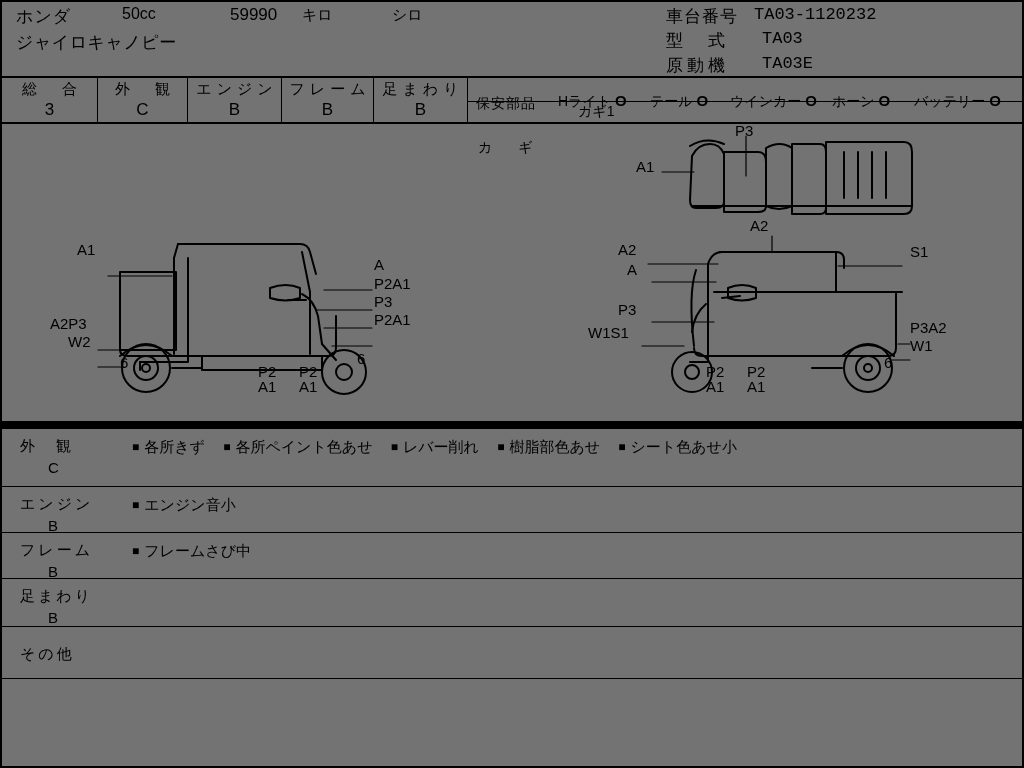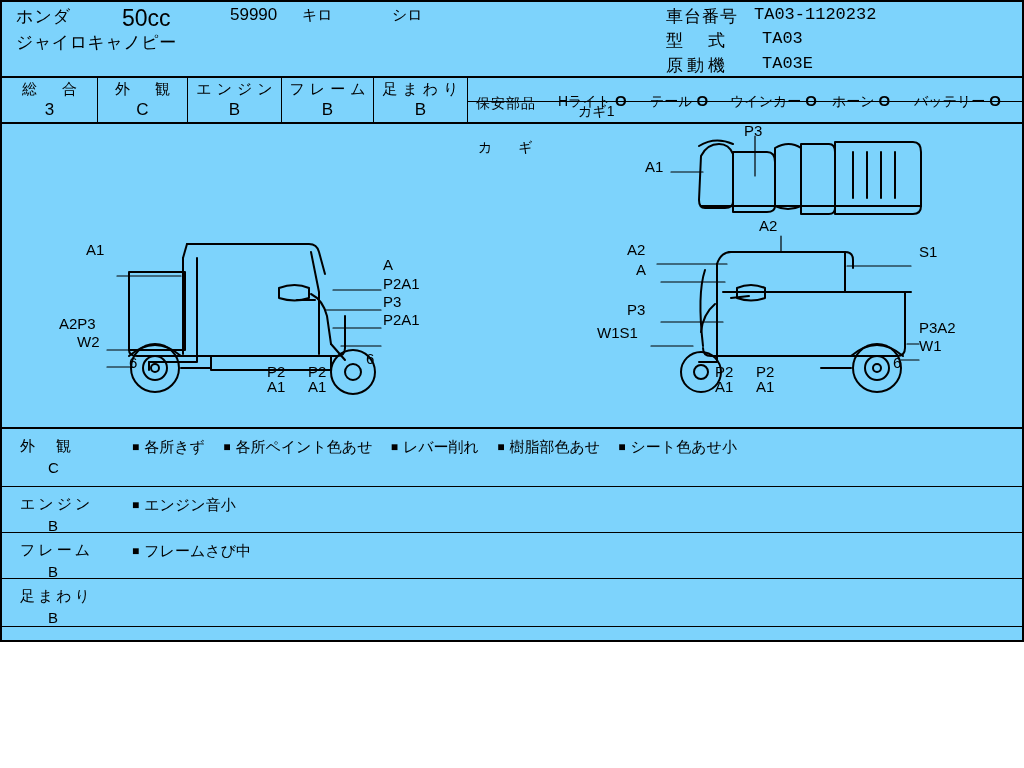--- a/index.html
+++ b/index.html
@@ -7,24 +7,24 @@
     padding: 0;
     background: #ffffff;
   }
   body {
     font-family: "Liberation Sans", sans-serif;
     color: #000000;
   }
   .sheet {
     position: relative;
     width: 1024px;
-    height: 642px;
+    height: 768px;
     box-sizing: border-box;
     border: 2px solid #000;
-    background: #7dd3fc;
+    background: #737373;
     overflow: hidden;
   }
 
   
   .header {
     position: relative;
     height: 76px;
     border-bottom: 2px solid #000;
     box-sizing: border-box;
   }
@@ -32,21 +32,21 @@
     position: absolute;
     left: 0; top: 0;
     width: 640px; height: 100%;
   }
   .hdr-right {
     position: absolute;
     left: 650px; top: 0; right: 0; height: 100%;
     border-left: 0px solid #000;
   }
   .maker    { position: absolute; left: 14px;  top: 3px;  font-size: 17px; letter-spacing: 1px;}
-  .disp     { position: absolute; left: 120px; top: 3px;  font-size: 23px; }
+  .disp     { position: absolute; left: 120px; top: 3px;  font-size: 16px; }
   .odo      { position: absolute; left: 228px; top: 3px;  font-size: 17px; }
   .odo-unit { position: absolute; left: 300px; top: 4px;  font-size: 15px; }
   .odo-kind { position: absolute; left: 390px; top: 4px;  font-size: 15px; }
   .model-name { position: absolute; left: 14px; top: 29px; font-size: 17px; letter-spacing: 0.5px;}
 
   .chassis-label { position: absolute; left: 14px; top: 3px;  font-size: 17px; letter-spacing: 1px;}
   .chassis-value { position: absolute; left: 102px; top: 3px; font-size: 17px; font-family: "Liberation Mono", monospace;}
   .type-label    { position: absolute; left: 14px; top: 27px; font-size: 17px; letter-spacing: 4px;}
   .type-value    { position: absolute; left: 110px; top: 27px; font-size: 17px; font-family: "Liberation Mono", monospace; text-align: right;}
   .engine-label  { position: absolute; left: 14px; top: 52px; font-size: 17px; letter-spacing: 4px;}
@@ -91,23 +91,22 @@
   .eq-title { position: absolute; left: 8px; top: 17px; font-size: 14px; letter-spacing: 1px;}
   .eq-item  { position: absolute; top: 14px; font-size: 14px; white-space: nowrap;}
   .eq-o     { font-size: 15px; font-weight: bold; }
   .key-title { position: absolute; left: 10px; top: 1px; font-size: 14px; letter-spacing: 6px; margin-top: 36px;}
   .key-value { position: absolute; left: 110px; top: 1px; font-size: 14px; }
 
   
   .diagram {
     position: relative;
     height: 305px;
-    border-bottom: 2px solid #000000;
-    box-sizing: border-box;
-    padding-left: 9px;
+    border-bottom: 8px solid #000000;
+    box-sizing: border-box;
   }
   .diagram svg { display: block; }
 
   
   .notes { position: relative; }
   .nrow {
     position: relative;
     border-bottom: 1px solid #000;
     box-sizing: border-box;
     min-height: 44px;

